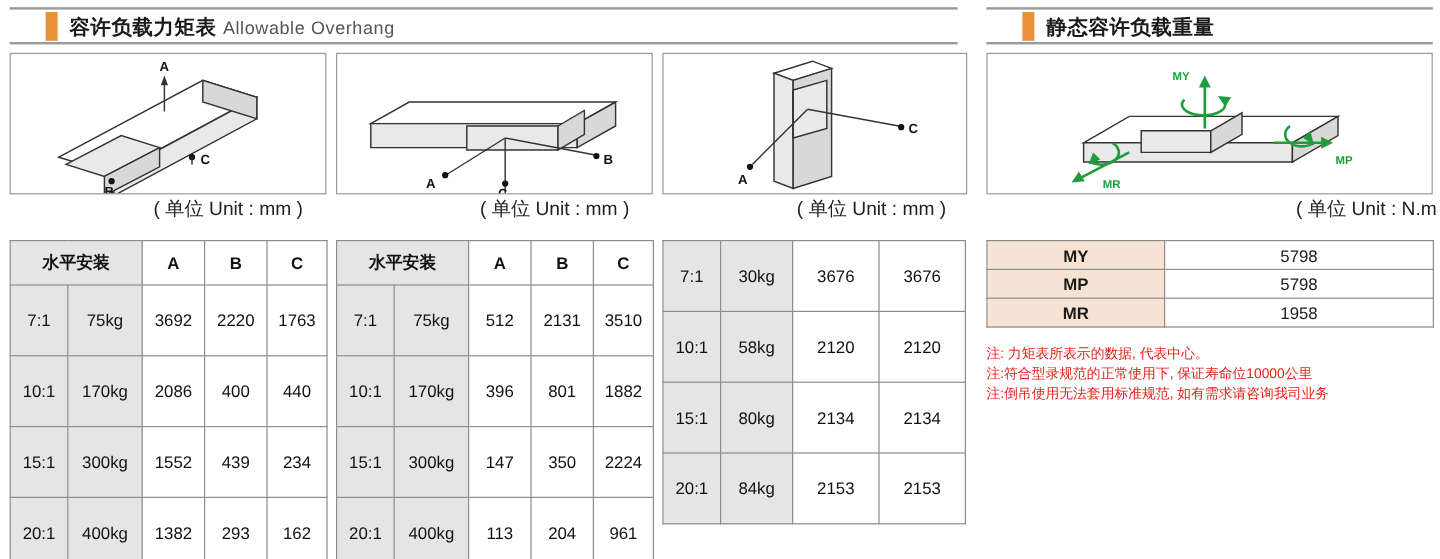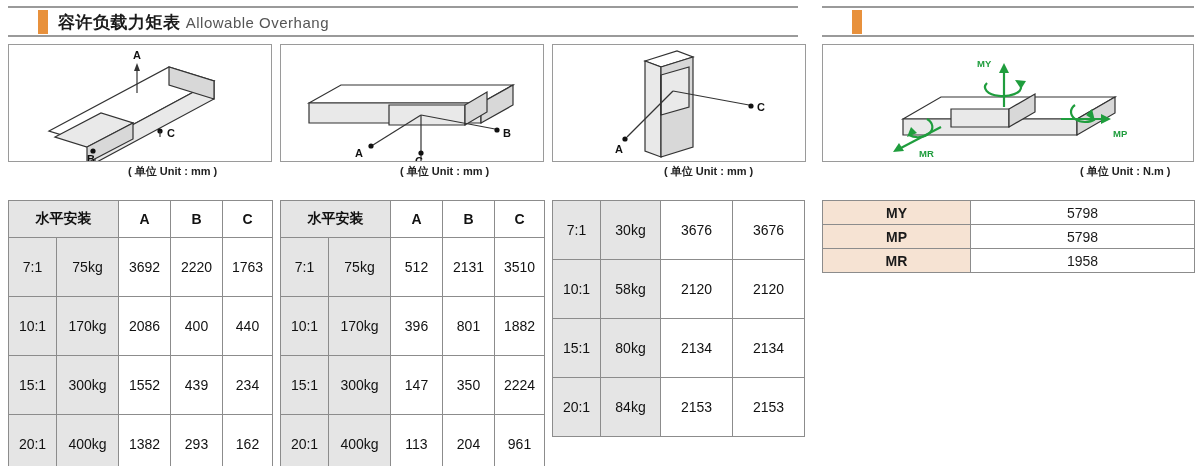--- a/index.html
+++ b/index.html
@@ -17,21 +17,21 @@
   .sec-header{display:flex;align-items:center;height:26px;}
   .sec-bar{width:10px;height:24px;background:#e8913c;margin-right:10px;}
   .hdr-wrap{position:absolute;}
   .hdr-line{position:absolute;left:0;height:2px;background:#9a9a9a;}
   .hdr-title{font-size:17px;font-weight:bold;letter-spacing:.5px;white-space:nowrap;}
   .hdr-title .en{font-weight:normal;color:#555;font-size:15px;}
 
   
   .panel{position:absolute;}
   .img-box{border:1px solid #9a9a9a;background:#fff;position:relative;box-sizing:border-box;}
-  .unit{position:absolute;font-size:11px;color:#222;white-space:nowrap;font-weight:bold;}
+  .unit{position:absolute;font-size:16px;color:#222;white-space:nowrap;}
 
   table.tbl{border-collapse:collapse;table-layout:fixed;}
   table.tbl td{border:1px solid #8c8c8c;font-size:14px;text-align:center;color:#111;padding:0;}
   .hdrow td{height:36px;font-weight:bold;font-size:15px;}
   .datarow td{height:58px;}
   .orange{background:#e5e5e5;}
   .ratio{font-size:14px;}
 
   
   table.rt{border-collapse:collapse;table-layout:fixed;}
@@ -63,20 +63,23 @@
         <span class="en">Allowable Overhang</span>
       </div>
     </div>
     <div class="hdr-line" style="top:29px;width:790px;"></div>
   </div>
 
   <div class="hdr-wrap" style="left:822px;top:6px;width:372px;height:30px;">
     <div class="hdr-line" style="top:0;width:372px;"></div>
     <div class="sec-header" style="position:absolute;top:3px;left:30px;">
       <div class="sec-bar"></div>
+      <div class="hdr-title">
+        <span>静态容许负载重量</span>
+      </div>
     </div>
     <div class="hdr-line" style="top:29px;width:372px;"></div>
   </div>
 
   <div class="panel" style="left:8px;top:44px;">
     <div class="img-box" style="width:264px;height:118px;">
       <svg width="262" height="116" viewBox="0 0 262 116">
 
         <polygon class="fl" points="40,86 160,22 205,36 86,100"></polygon>
         <polygon class="fg" points="205,36 205,54 86,118 86,100"></polygon>
@@ -315,15 +318,20 @@
         <td class="lbl">MP</td>
         <td>5798</td>
       </tr>
       <tr>
         <td class="lbl">MR</td>
         <td>1958</td>
       </tr>
     </tbody>
       </table>
 
+    <div style="position:relative;margin-top:14px;">
+      <div style="position:relative;font-size:11.5px;color:#e2231a;line-height:17px;white-space:nowrap;">注: 力矩表所表示的数据, 代表中心。</div>
+      <div style="position:relative;font-size:11.5px;color:#e2231a;line-height:17px;white-space:nowrap;">注:符合型录规范的正常使用下, 保证寿命位10000公里</div>
+      <div style="position:relative;font-size:11.5px;color:#e2231a;line-height:17px;white-space:nowrap;">注:倒吊使用无法套用标准规范, 如有需求请咨询我司业务</div>
+    </div>
   </div>
 
 </div>
 
 </body></html>

